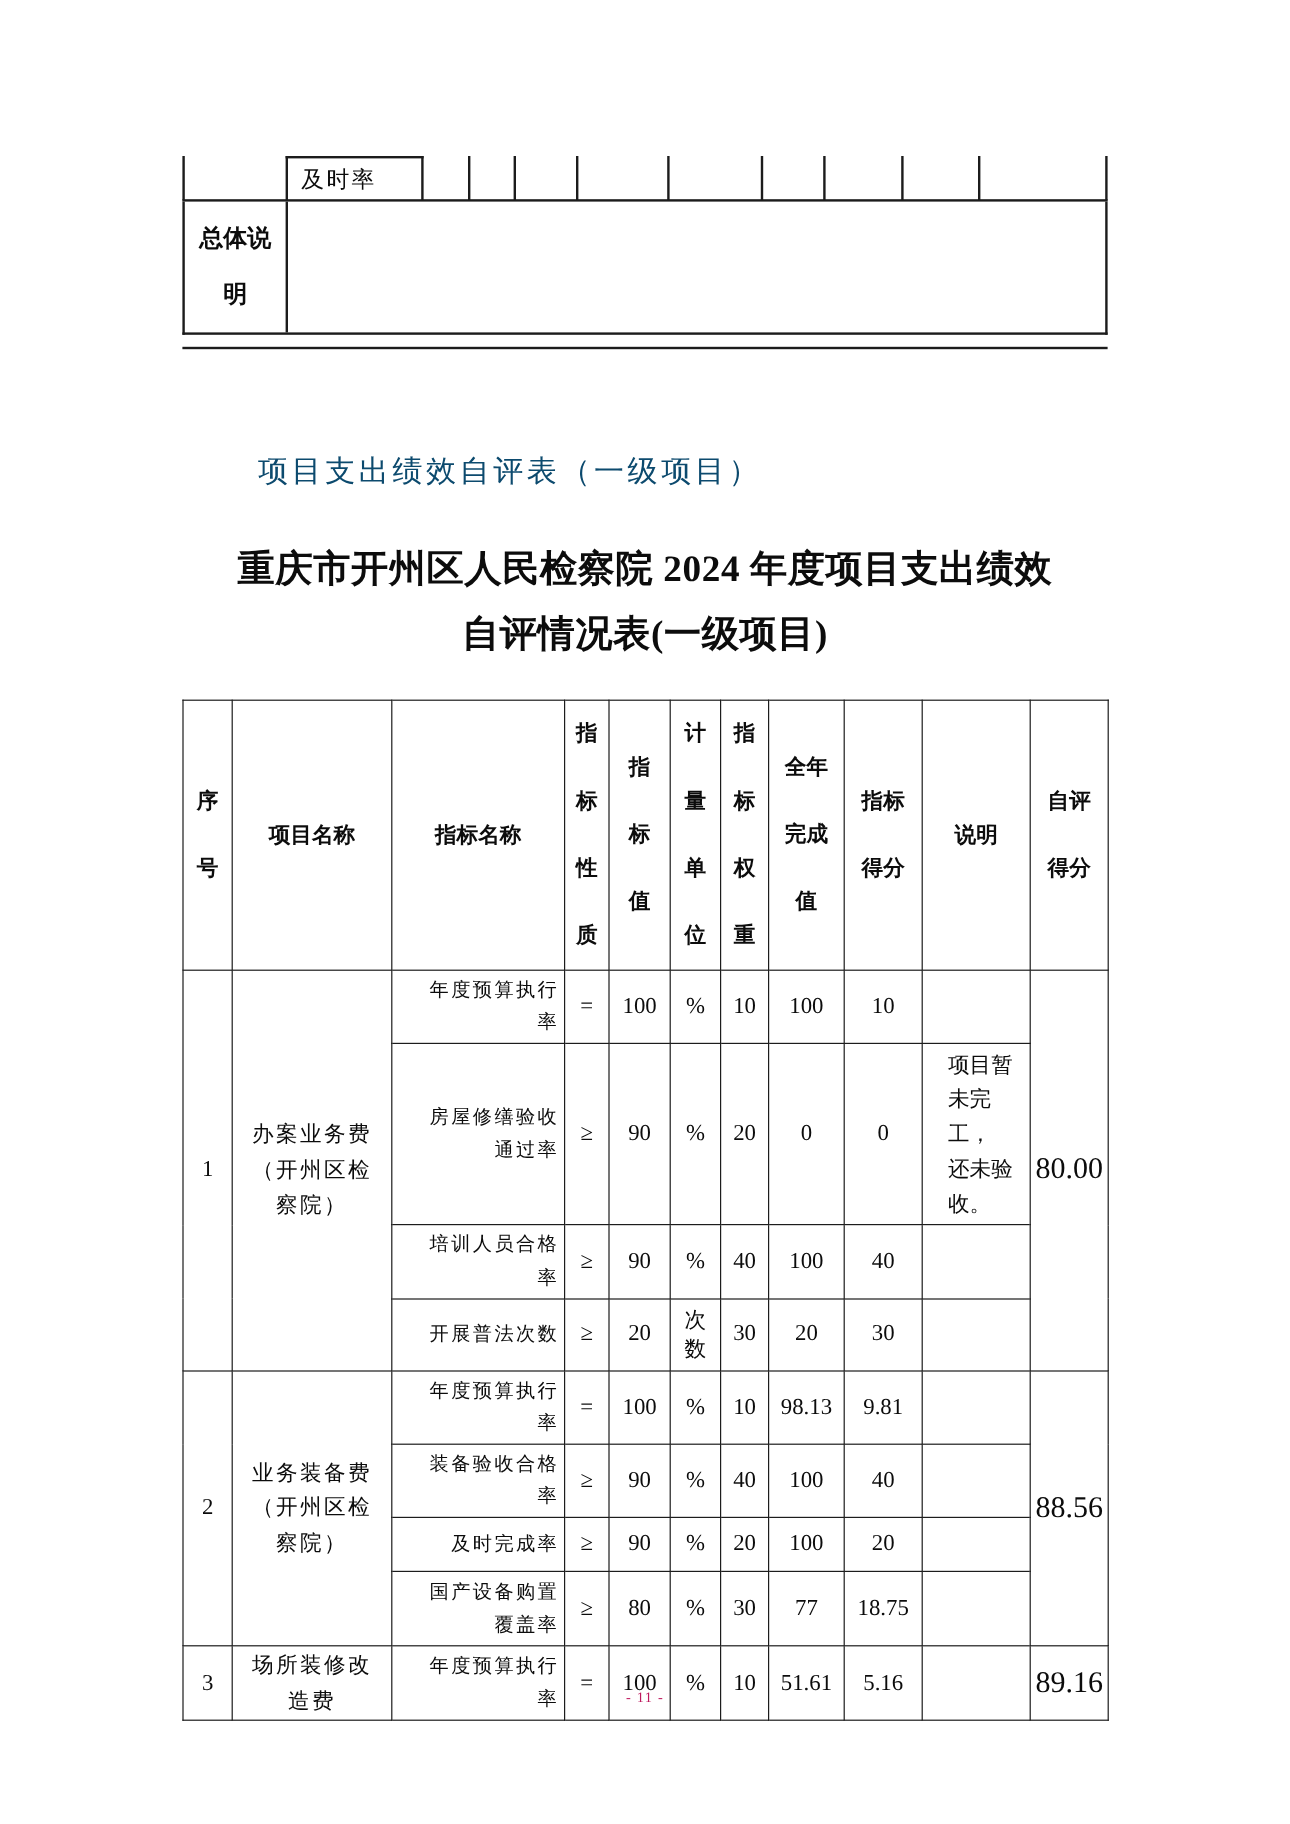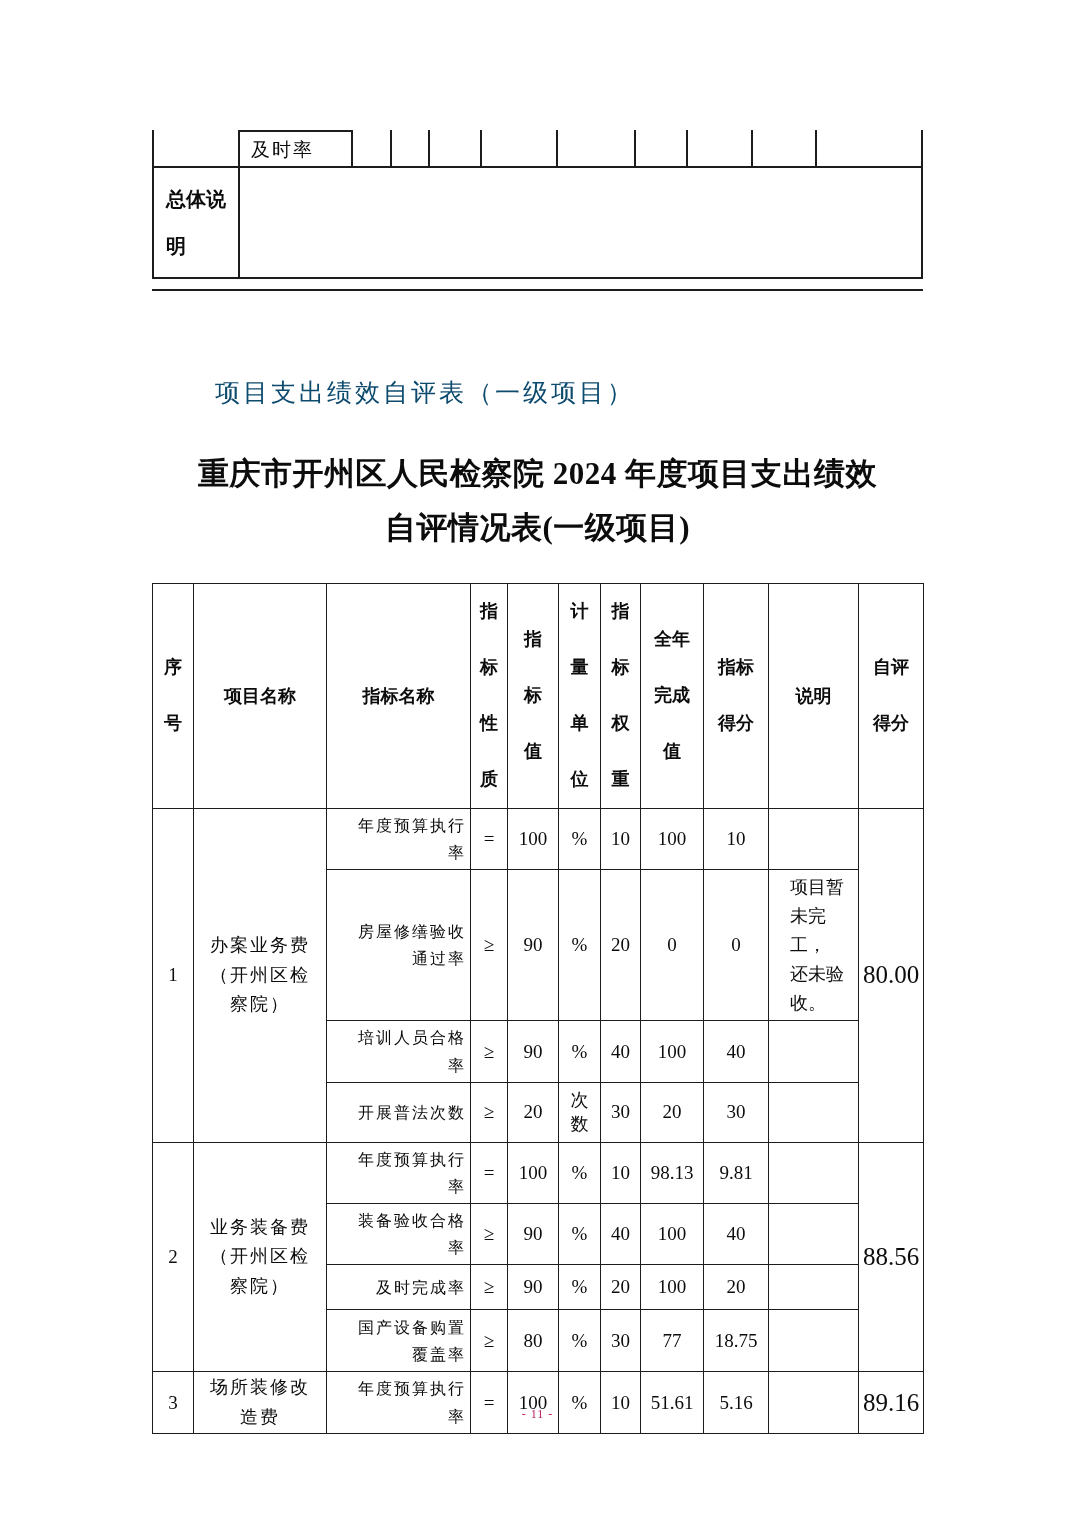--- a/index.html
+++ b/index.html
@@ -13,21 +13,21 @@
   #top-table{left:152px;top:130px;width:771px;height:162px;}
   .vline{position:absolute;top:0;width:2px;height:37px;background:#1c1c1c;}
   #jsl-box{position:absolute;left:86px;top:0;width:115px;height:37px;box-sizing:border-box;
     border-top:2px solid #1c1c1c;display:flex;align-items:center;padding-left:13px;
     font-size:19px;letter-spacing:2px;}
   #strip-bottom{position:absolute;left:0;top:36px;width:771px;height:2px;background:#1c1c1c;}
   #note-row{position:absolute;left:0;top:38px;width:771px;height:111px;box-sizing:border-box;
     border-left:2px solid #1c1c1c;border-right:2px solid #1c1c1c;border-bottom:2px solid #1c1c1c;}
   #note-label{position:absolute;left:0;top:0;width:86px;height:100%;box-sizing:border-box;
     border-right:2px solid #1c1c1c;display:flex;align-items:center;justify-content:center;
-    font-weight:bold;font-size:20px;white-space:pre-line;line-height:2.35;}
+    text-align:center;font-weight:bold;font-size:20px;white-space:pre-line;line-height:2.35;}
   #note-value{position:absolute;left:88px;top:0;right:0;height:100%;}
   #outer-bottom{position:absolute;left:0;top:159px;width:771px;height:2px;background:#1c1c1c;}
 
   
   #subtitle{left:215px;top:376px;font-size:25px;letter-spacing:3px;color:#0c4a6e;}
   #main-title{left:152px;top:447px;width:771px;text-align:center;
     font-size:31px;font-weight:bold;line-height:1.75;letter-spacing:0.5px;}
 
   
   #main-table-wrap{left:152px;top:583px;}

